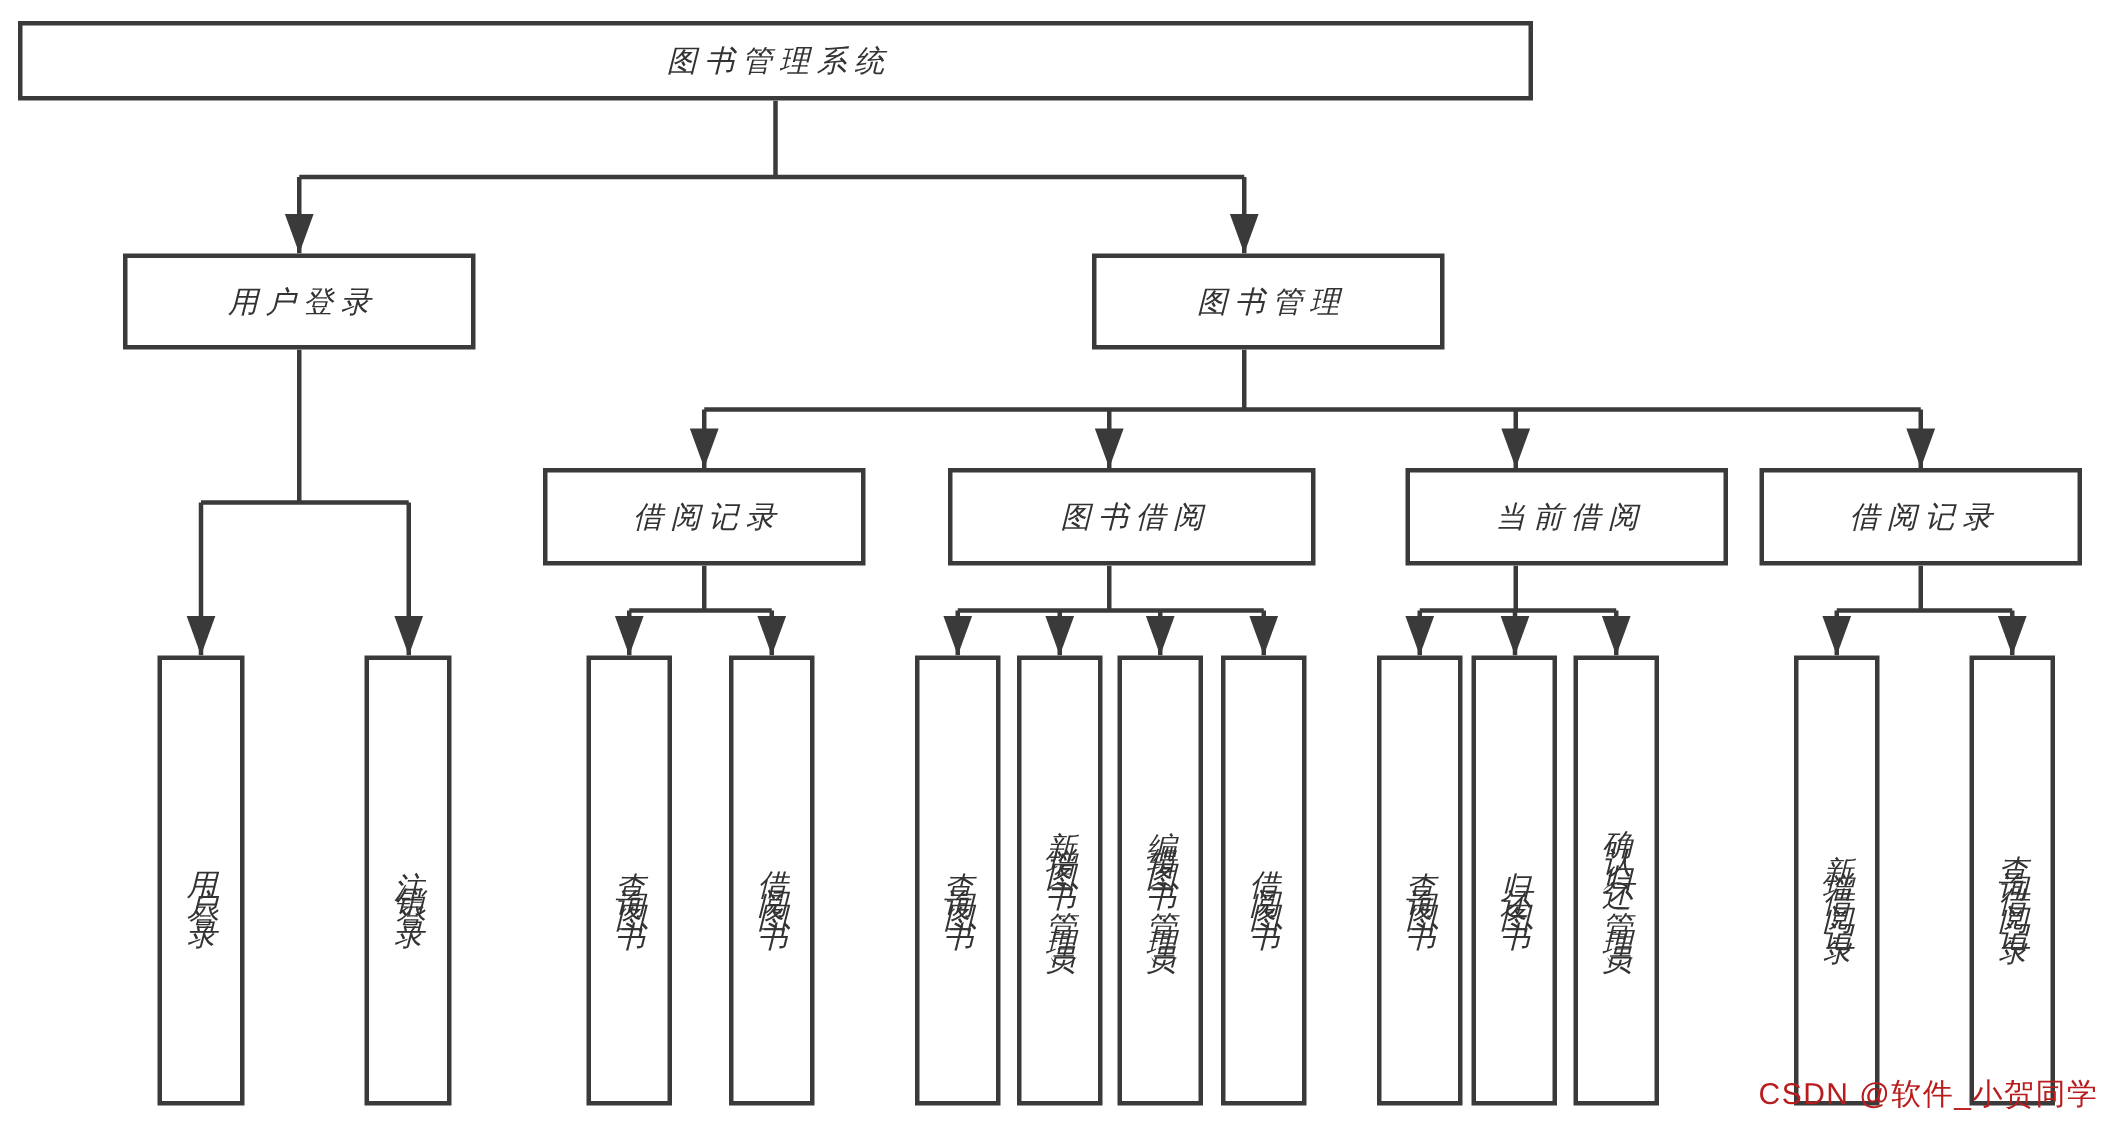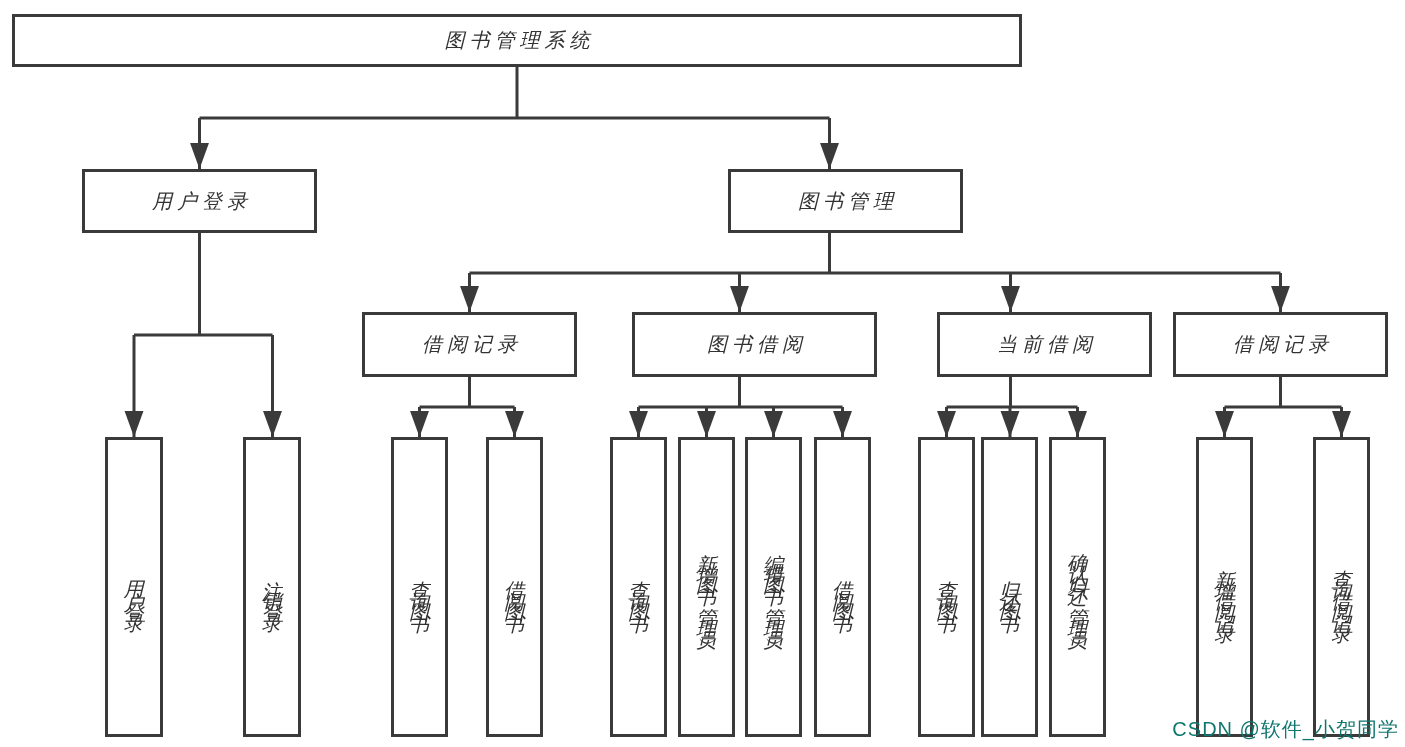--- a/index.html
+++ b/index.html
@@ -51,21 +51,21 @@
     letter-spacing: 11px;
     line-height: 1;
     color: #333333;
   }
   #watermark {
     position: absolute;
     right: 6px;
     bottom: 4px;
     font-size: 20px;
     letter-spacing: 1px;
-    color: #0f766e;
+    color: #b91c1c;
     z-index: 3;
     white-space: nowrap;
   }
 </style>
 </head>
 <body>
 
 <div id="canvas">
 
   <svg id="connectors" width="1405" height="747" viewBox="0 0 1405 747">

